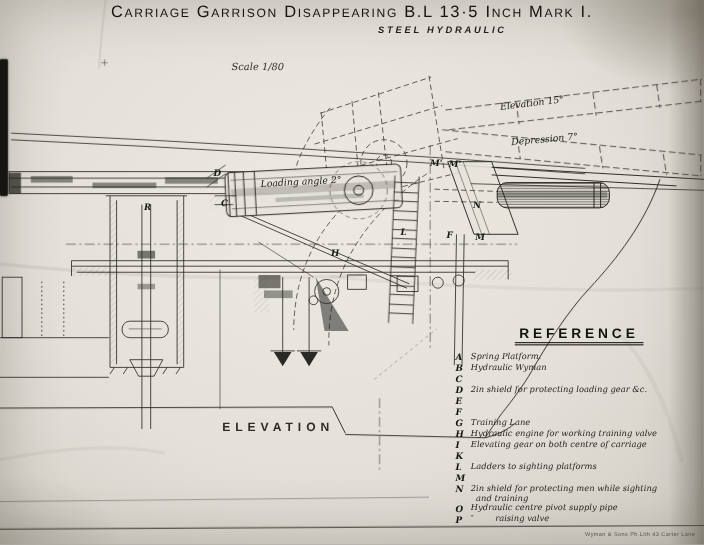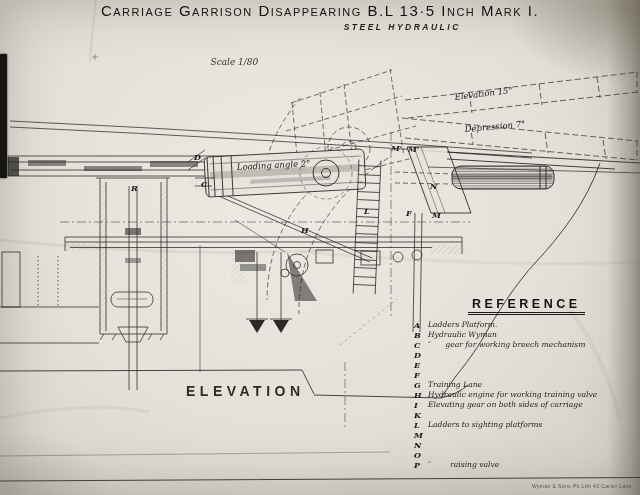--- a/index.html
+++ b/index.html
@@ -6,21 +6,21 @@
   .paper{position:relative;width:640px;height:495px;overflow:hidden;
     background:radial-gradient(ellipse at 45% 40%, #edeae4 0%, #e3e0d9 55%, #d4d1c9 88%, #c9c6bd 100%);
     box-shadow:inset 0 0 55px rgba(75,70,58,.30);
     font-family:"Liberation Sans", sans-serif;color:#1c1a16;}
   .title{position:absolute;top:2px;left:0;width:100%;text-align:center;
     font-variant:small-caps;font-size:15px;letter-spacing:1.5px;color:#16140f;}
   .subtitle{position:absolute;top:22px;left:0;width:72%;text-align:right;
     font-size:8.5px;font-weight:bold;letter-spacing:2.5px;color:#211e18;font-style:italic;}
   .scale{position:absolute;top:32px;left:4px;width:72%;text-align:center;
     font:italic 9px "DejaVu Serif", serif;color:#35322b;margin-top:25px;}
-  .view-label{position:absolute;left:186px;top:383px;font-size:14px;font-weight:600;
+  .view-label{position:absolute;left:202px;top:383px;font-size:11px;font-weight:600;
     letter-spacing:4.5px;color:#2e2b25;}
   .imprint{position:absolute;right:8px;top:483px;font-size:5px;letter-spacing:.4px;color:#56524a;}
   svg.dwg{position:absolute;left:0;top:0;}
   .dwg-letter{font:italic bold 8px "DejaVu Serif", serif;fill:#1b1914;}
   .dwg-annot{font:italic 8.5px "DejaVu Serif", serif;fill:#1b1914;}
   .ref{position:absolute;left:397px;top:294px;width:242px;height:194px;overflow:hidden;margin-left:15px;}
   .ref-heading{display:inline-block;margin-left:56px;font-size:12.5px;font-weight:bold;
     letter-spacing:3.5px;color:#14120d;border-bottom:3px double #1c1a16;padding:0 4px 1px 4px;}
   .ref-items{margin-top:5px;}
   .ref-row{display:flex;line-height:8.3px;}
@@ -275,66 +275,69 @@
   <div class="title">Carriage Garrison Disappearing B.L 13·5 Inch Mark I.</div>
   <div class="subtitle">STEEL HYDRAULIC</div>
   <div class="scale">Scale 1/80</div>
   <div class="view-label">ELEVATION</div>
 
   <div class="ref">
     <div class="ref-heading">REFERENCE</div>
     <div class="ref-items" id="ref-items">
         <div class="ref-row">
           <span class="ref-letter">A</span>
-          <span class="ref-text">Ladders Platform.</span>
+          <span class="ref-text">Spring Platform.</span>
         </div>
         <div class="ref-row">
           <span class="ref-letter">B</span>
           <span class="ref-text">Hydraulic Wyman</span>
         </div>
         <div class="ref-row">
           <span class="ref-letter">C</span>
-          <span class="ref-text">″      gear for working breech mechanism</span>
         </div>
         <div class="ref-row">
           <span class="ref-letter">D</span>
+          <span class="ref-text">2in shield for protecting loading gear &amp;c.</span>
         </div>
         <div class="ref-row">
           <span class="ref-letter">E</span>
         </div>
         <div class="ref-row">
           <span class="ref-letter">F</span>
         </div>
         <div class="ref-row">
           <span class="ref-letter">G</span>
           <span class="ref-text">Training Lane</span>
         </div>
         <div class="ref-row">
           <span class="ref-letter">H</span>
           <span class="ref-text">Hydraulic engine for working training valve</span>
         </div>
         <div class="ref-row">
           <span class="ref-letter">I</span>
-          <span class="ref-text">Elevating gear on both sides of carriage</span>
+          <span class="ref-text">Elevating gear on both centre of carriage</span>
         </div>
         <div class="ref-row">
           <span class="ref-letter">K</span>
         </div>
         <div class="ref-row">
           <span class="ref-letter">L</span>
           <span class="ref-text">Ladders to sighting platforms</span>
         </div>
         <div class="ref-row">
           <span class="ref-letter">M</span>
         </div>
         <div class="ref-row">
           <span class="ref-letter">N</span>
+          <span class="ref-text">2in shield for protecting men while sighting
+  and training</span>
         </div>
         <div class="ref-row">
           <span class="ref-letter">O</span>
+          <span class="ref-text">Hydraulic centre pivot supply pipe</span>
         </div>
         <div class="ref-row">
           <span class="ref-letter">P</span>
           <span class="ref-text">″        raising valve</span>
         </div>
       </div>
   </div>
 
   <div class="imprint">Wyman &amp; Sons Ph.Lith 43 Carter Lane</div>
 

